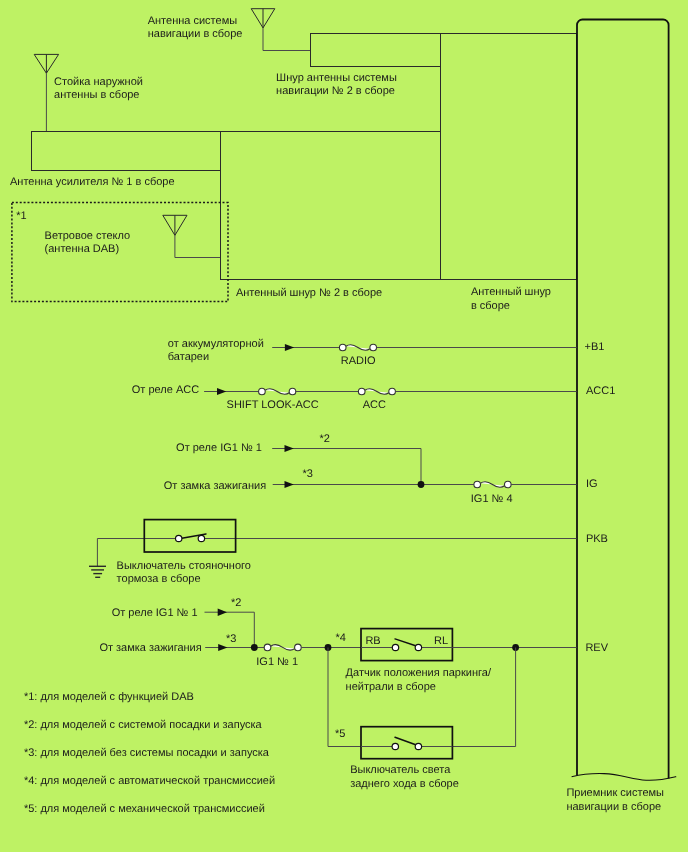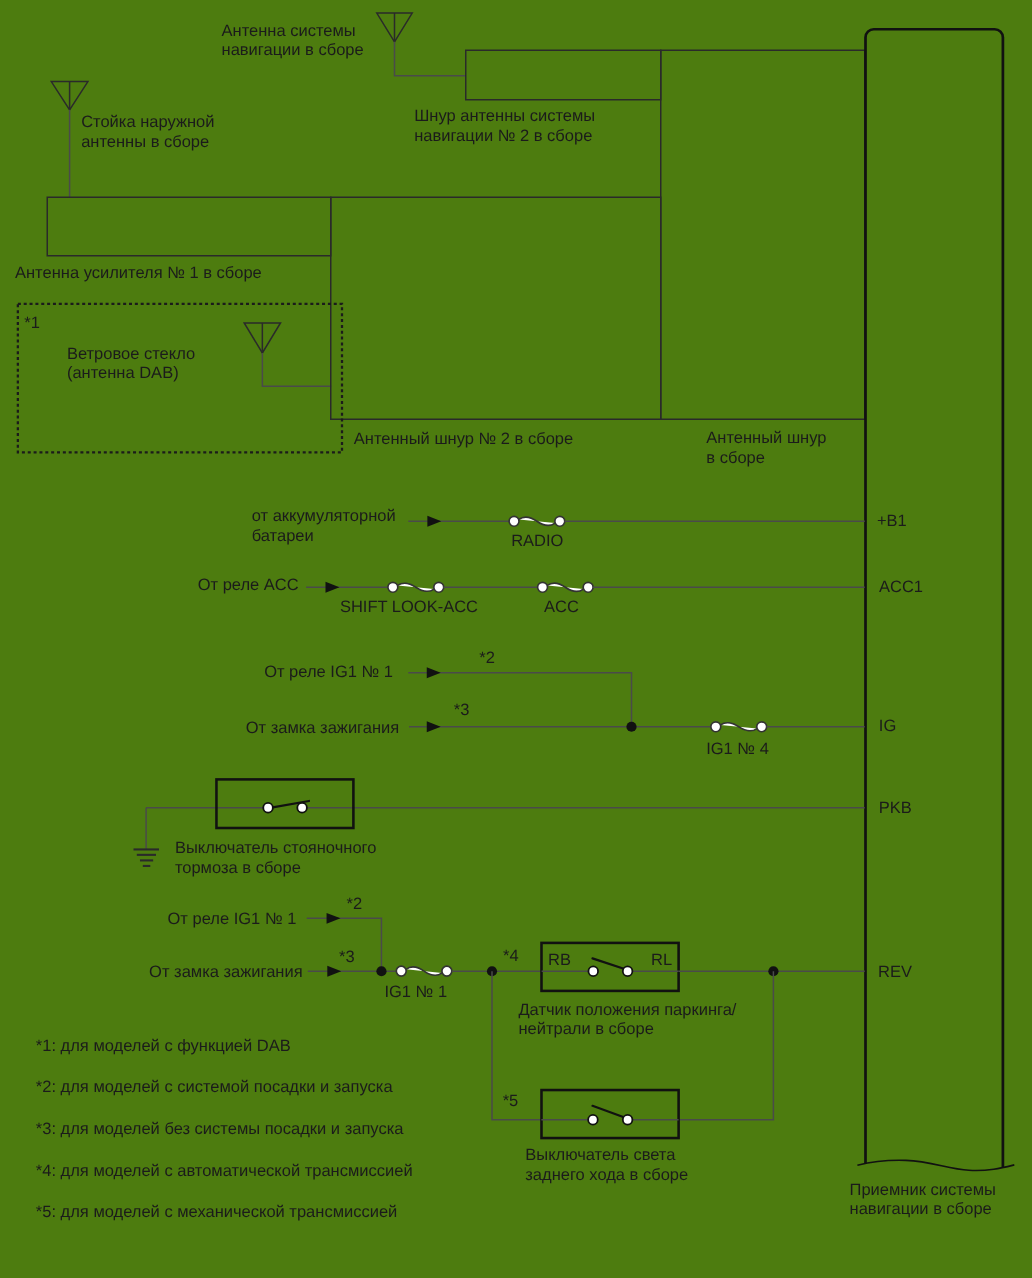--- a/index.html
+++ b/index.html
@@ -1,19 +1,19 @@
 <!DOCTYPE html>
 <html><head>
 <meta charset="utf-8">
 <title>Wiring Diagram</title>
 <style>
   html,body{margin:0;padding:0;background:#ffffff;}
   body{width:688px;height:852px;overflow:hidden;
        font-family:"Liberation Sans",sans-serif;}
-  #sheet{position:relative;width:688px;height:852px;background:#4d7c0f;}
+  #sheet{position:relative;width:688px;height:852px;background:#bef264;}
   #diagram{position:absolute;left:0;top:0;}
   .lbl{font-family:"Liberation Sans",sans-serif;font-size:11px;fill:#1b1b1b;-webkit-font-smoothing:antialiased;text-rendering:geometricPrecision;}
   .wire{stroke:#4a4a4a;stroke-width:1;fill:none;}
   .box{stroke:#2a2a2a;stroke-width:1;fill:none;}
   .boxheavy{stroke:#111111;stroke-width:1.7;fill:none;}
   .conn{stroke:#111111;stroke-width:1.8;fill:none;}
   .dash{stroke:#1b1b1b;stroke-width:1.5;fill:none;stroke-dasharray:2.0 1.9;stroke-linecap:butt;}
   .fuse{stroke:#333333;stroke-width:1.1;fill:#ffffff;}
   .sw{stroke:#111111;stroke-width:1.5;fill:none;stroke-linecap:round;}
   .swc{stroke:#111111;stroke-width:1.2;fill:#ffffff;}

